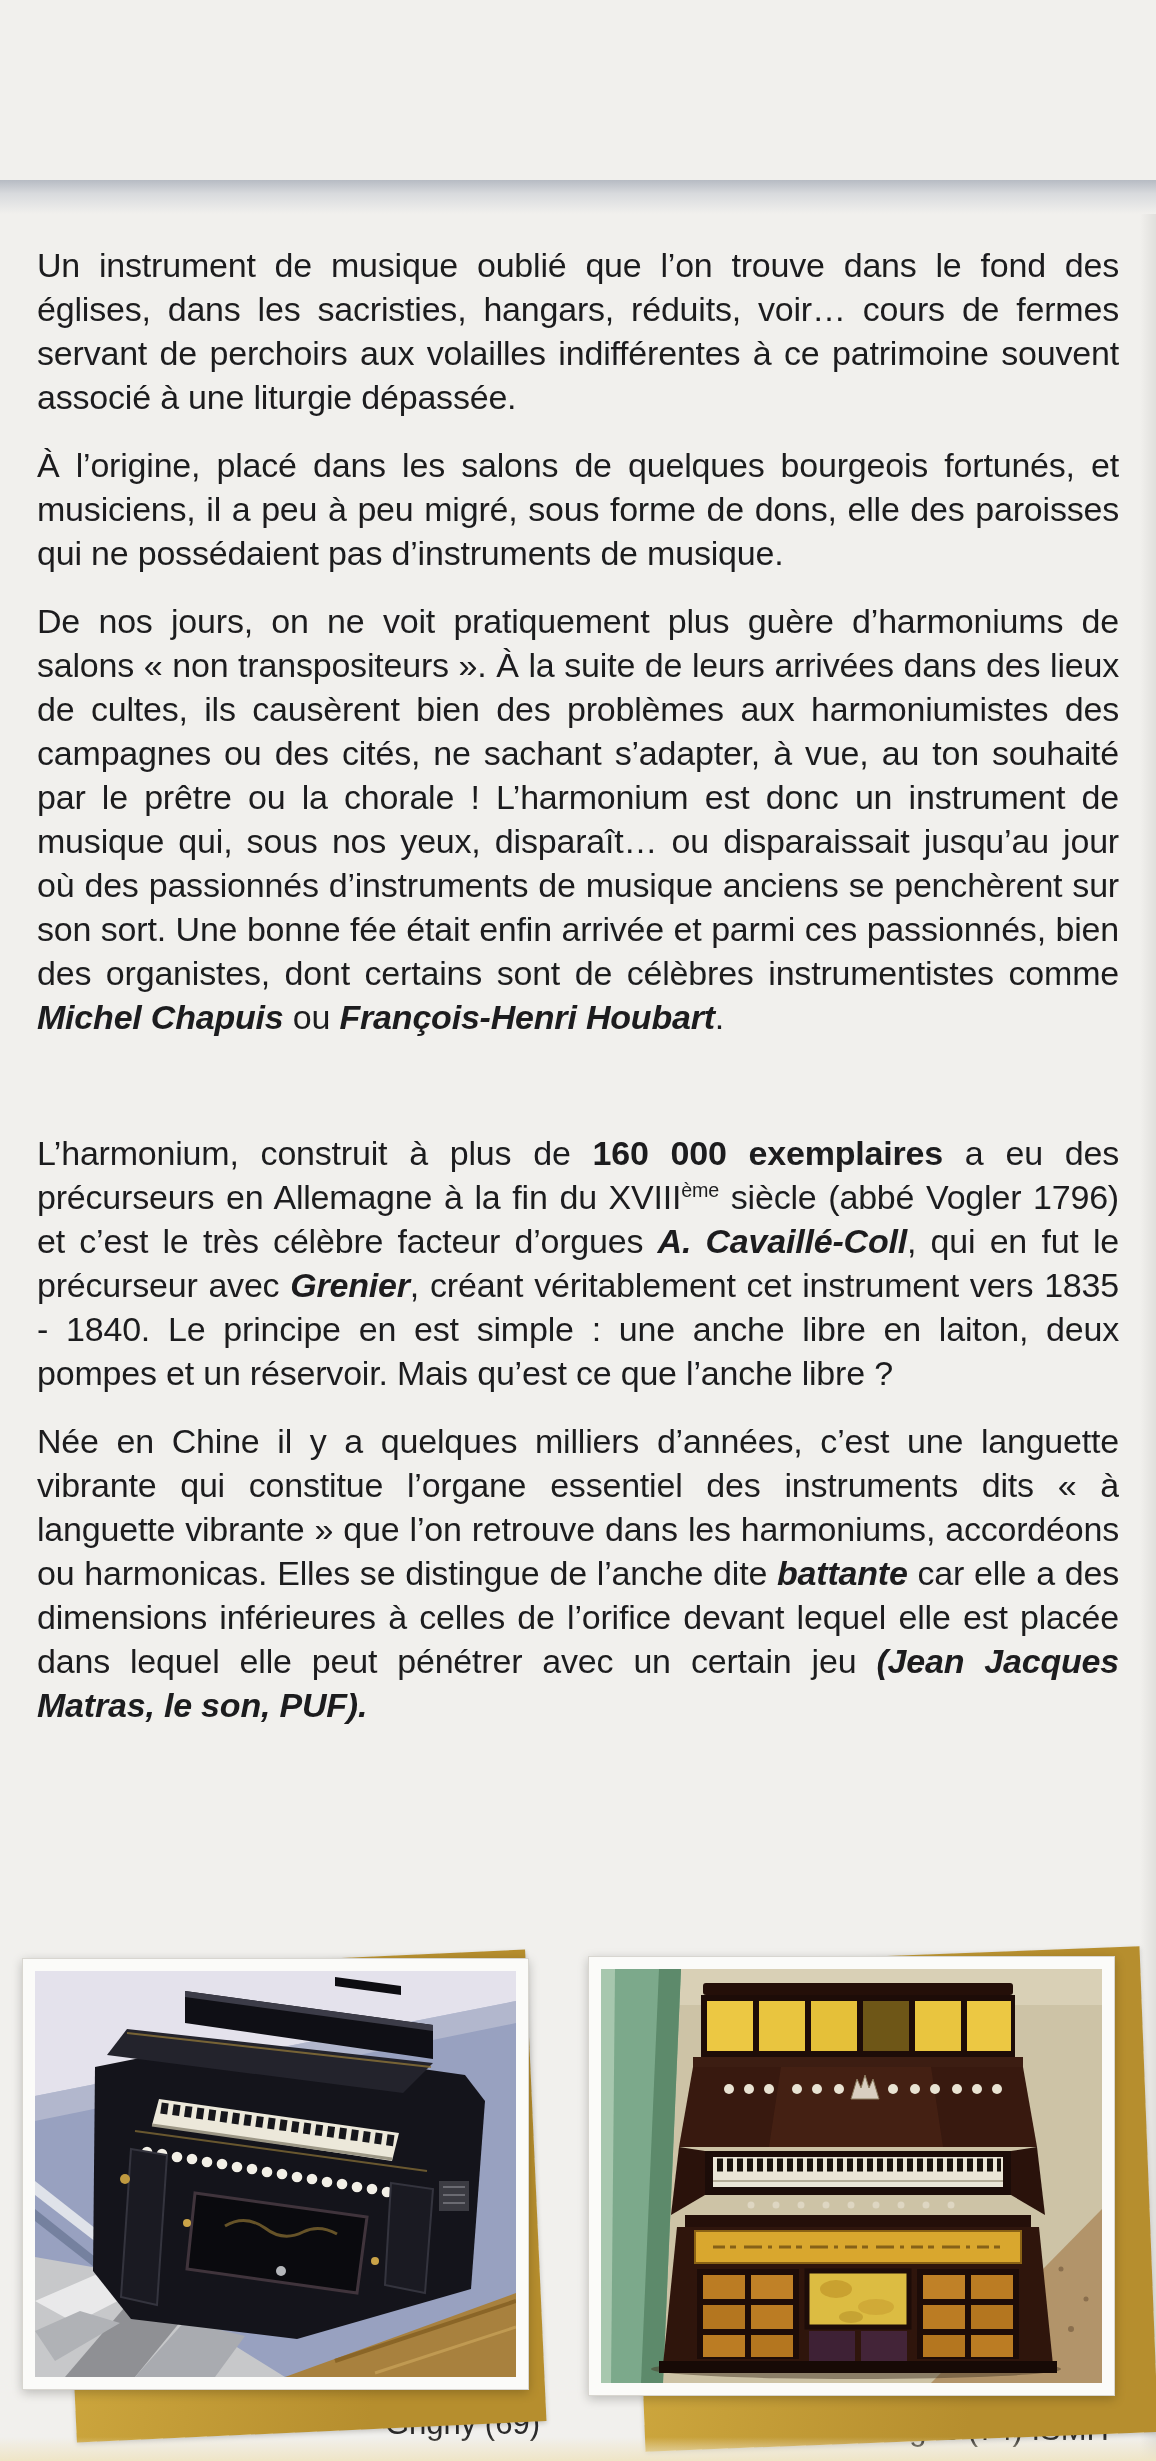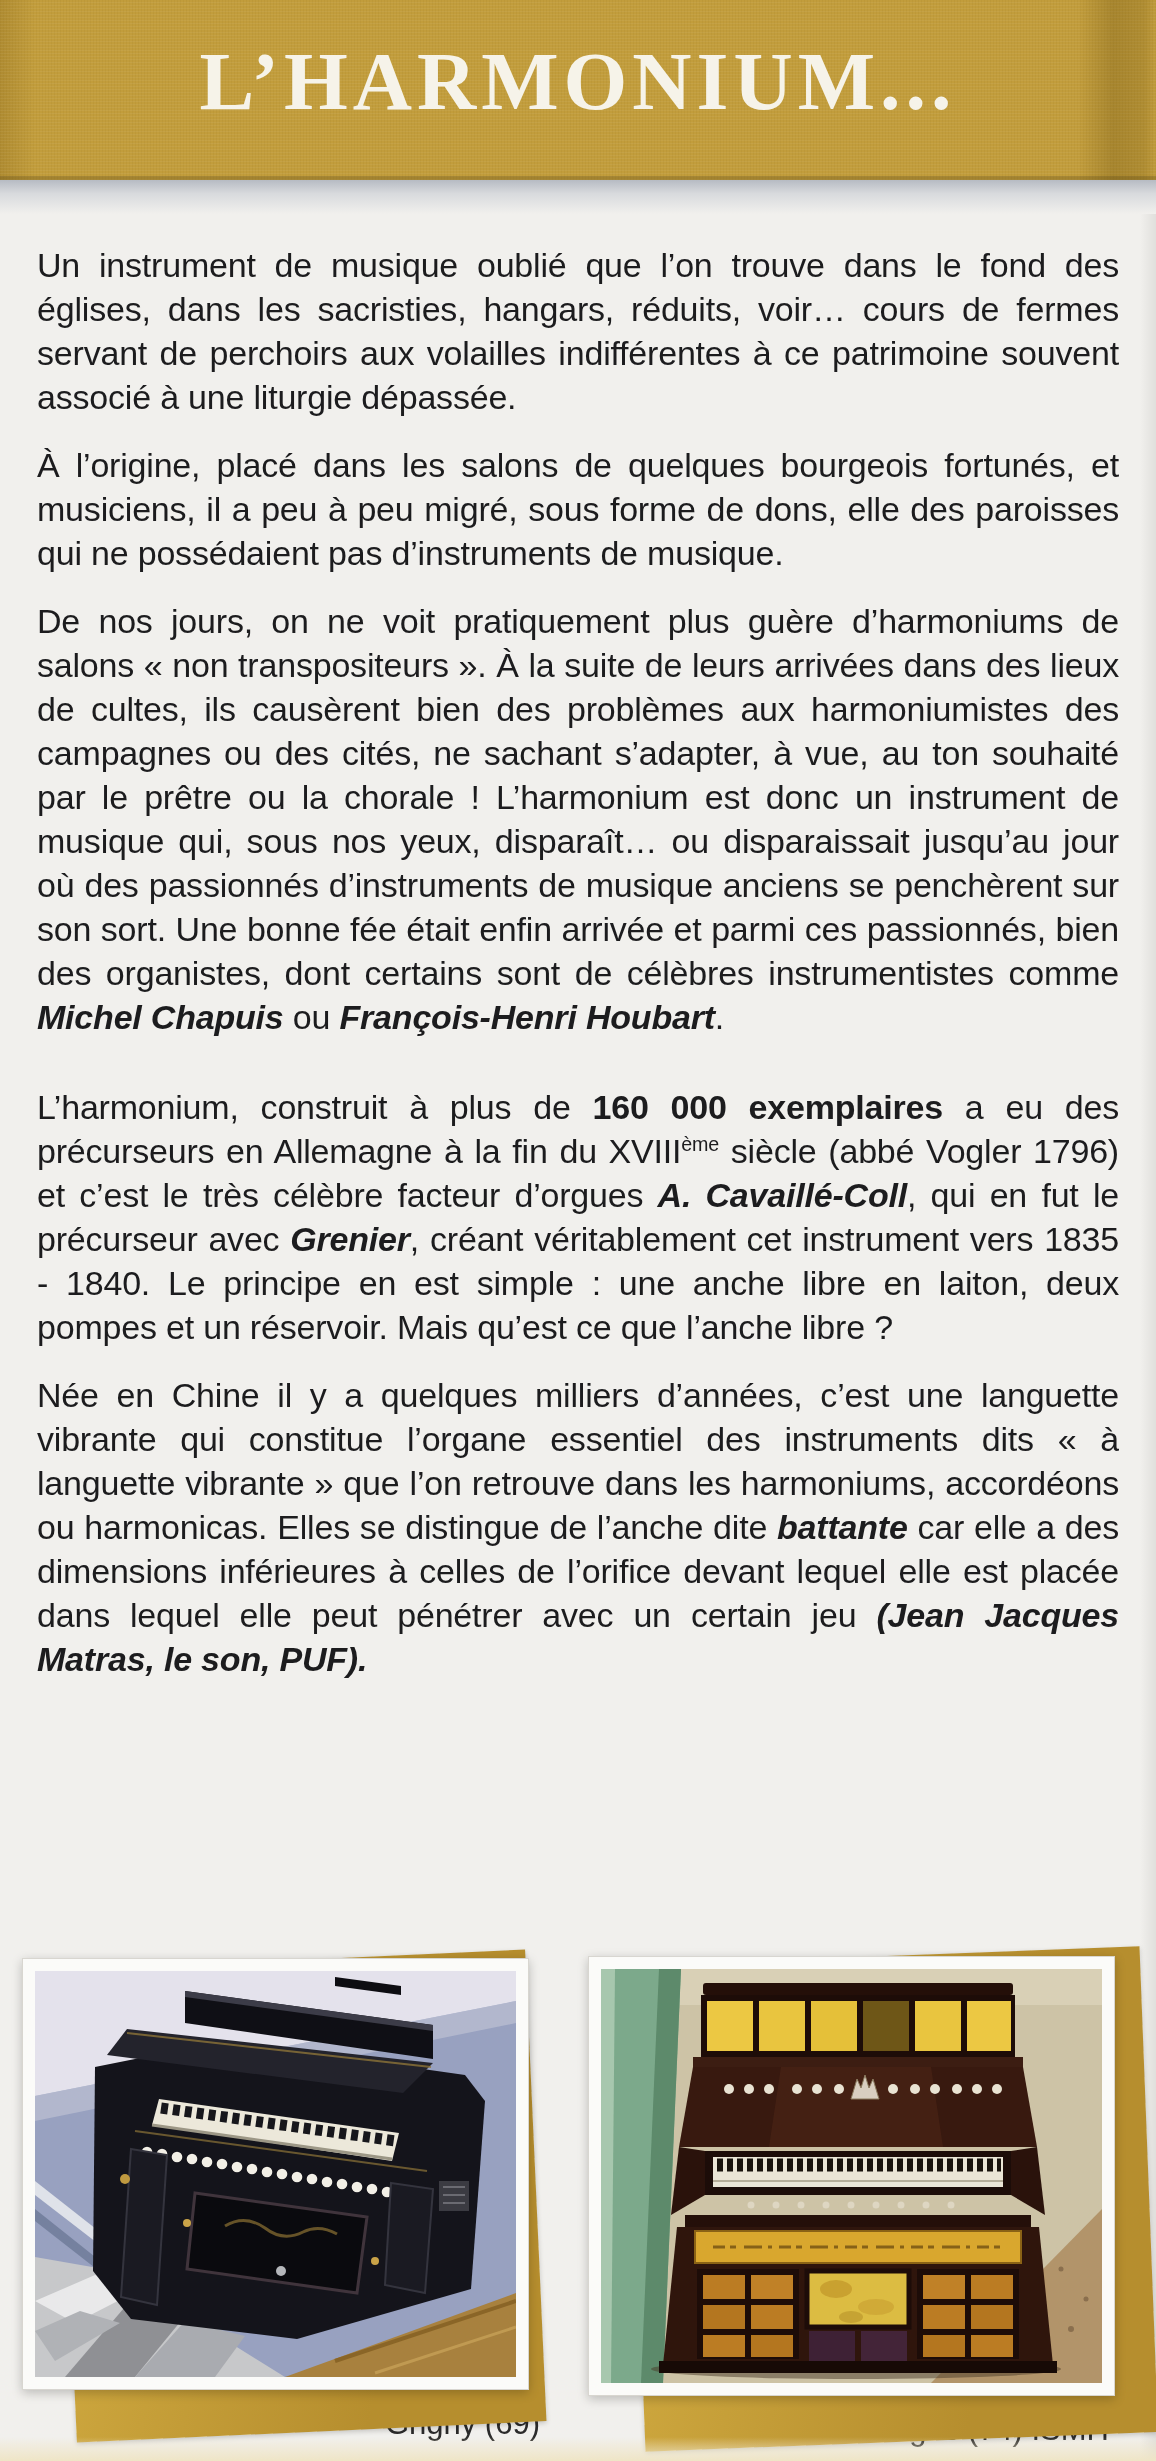--- a/index.html
+++ b/index.html
@@ -20,21 +20,21 @@
         font-size:82px;letter-spacing:5px;color:#f6f3e9;margin:0 0 16px 0;white-space:nowrap;}
   .band-fade{position:absolute;top:180px;left:0;width:1156px;height:34px;
         background:linear-gradient(#b6bbc3 0%,#d8dadd 40%,#f1f0ed 100%);}
   .edge-right{position:absolute;top:214px;right:0;width:16px;height:2247px;
         background:linear-gradient(90deg,rgba(0,0,0,0),rgba(0,0,0,.07));}
 
   
   .content{position:absolute;left:37px;top:243px;width:1082px;max-height:1710px;overflow:hidden;
         font-size:34px;line-height:44px;text-align:justify;color:#1c1c1e;letter-spacing:-0.2px;}
   .para{margin:0 0 24px 0;}
-  .para.gap-before{margin-top:46px;}
+  .para.gap-before{margin-top:92px;}
   .sb{font-weight:700;}
   .sbi{font-weight:700;font-style:italic;}
   .ssup{vertical-align:super;font-size:58%;line-height:0;}
 
   
   .figures{position:absolute;left:0;top:1950px;width:1156px;height:511px;}
   .fig{position:absolute;margin:0;}
   .fig-left{left:22px;top:8px;width:520px;}
   .fig-right{left:588px;top:6px;width:545px;}
   .gold-sheet{position:absolute;background:linear-gradient(105deg,#d3ad42,#b68e2e 70%);
@@ -51,24 +51,20 @@
   .fig-right figcaption{padding-right:24px;}
 
   .footer-strip{position:absolute;left:0;bottom:0;width:1156px;height:24px;
         background:linear-gradient(rgba(240,230,200,0),#efe5c6);}
 </style>
 </head>
 <body>
 
 <div class="page">
 
-  <header class="band">
-    <h1>L’HARMONIUM...</h1>
-    <div class="band-fold"></div>
-  </header>
   <div class="band-fade"></div>
   <div class="edge-right"></div>
 
   <main class="content">
     <p class="para"><span>Un instrument de musique oublié que l’on trouve dans le fond des églises, dans les sacristies, hangars, réduits, voir… cours de fermes servant de perchoirs aux volailles indifférentes à ce patrimoine souvent associé à une liturgie dépassée.</span></p>
     <p class="para"><span>À l’origine, placé dans les salons de quelques bourgeois fortunés, et musiciens, il a peu à peu migré, sous forme de dons, elle des paroisses qui ne possédaient pas d’instruments de musique.</span></p>
     <p class="para"><span>De nos jours, on ne voit pratiquement plus guère d’harmoniums de salons « non transpositeurs ». À la suite de leurs arrivées dans des lieux de cultes, ils causèrent bien des problèmes aux harmoniumistes des campagnes ou des cités, ne sachant s’adapter, à vue, au ton souhaité par le prêtre ou la chorale ! L’harmonium est donc un instrument de musique qui, sous nos yeux, disparaît… ou disparaissait jusqu’au jour où des passionnés d’instruments de musique anciens se penchèrent sur son sort. Une bonne fée était enfin arrivée et parmi ces passionnés, bien des organistes, dont certains sont de célèbres instrumentistes comme </span><span class="sbi">Michel Chapuis</span><span> ou </span><span class="sbi">François-Henri Houbart</span><span>.</span></p>
     <p class="para gap-before"><span>L’harmonium, construit à plus de </span><span class="sb">160 000 exemplaires</span><span> a eu des précurseurs en Allemagne à la fin du XVIII</span><span class="ssup">ème</span><span> siècle (abbé Vogler 1796) et c’est le très célèbre facteur d’orgues </span><span class="sbi">A. Cavaillé-Coll</span><span>, qui en fut le précurseur avec </span><span class="sbi">Grenier</span><span>, créant véritablement cet instrument vers 1835 - 1840. Le principe en est simple : une anche libre en laiton, deux pompes et un réservoir. Mais qu’est ce que l’anche libre ?</span></p>
     <p class="para"><span>Née en Chine il y a quelques milliers d’années, c’est une languette vibrante qui constitue l’organe essentiel des instruments dits « à languette vibrante » que l’on retrouve dans les harmoniums, accordéons ou harmonicas. Elles se distingue de l’anche dite </span><span class="sbi">battante</span><span> car elle a des dimensions inférieures à celles de l’orifice devant lequel elle est placée dans lequel elle peut pénétrer avec un certain jeu </span><span class="sbi">(Jean Jacques Matras, le son, PUF).</span></p>
   </main>

